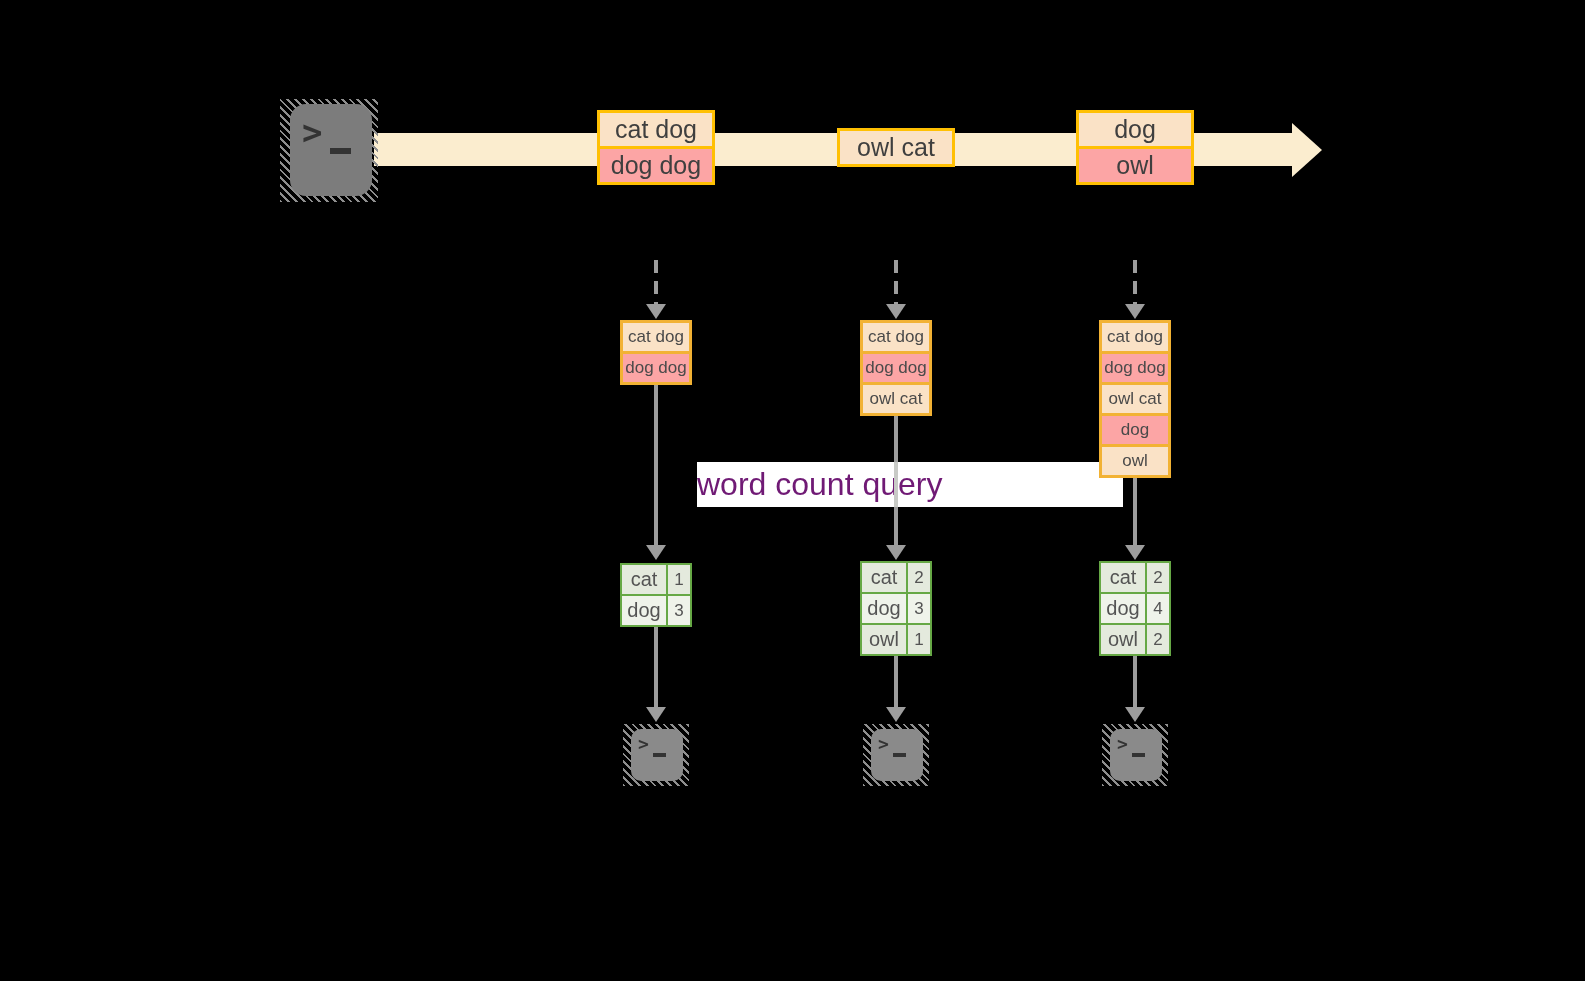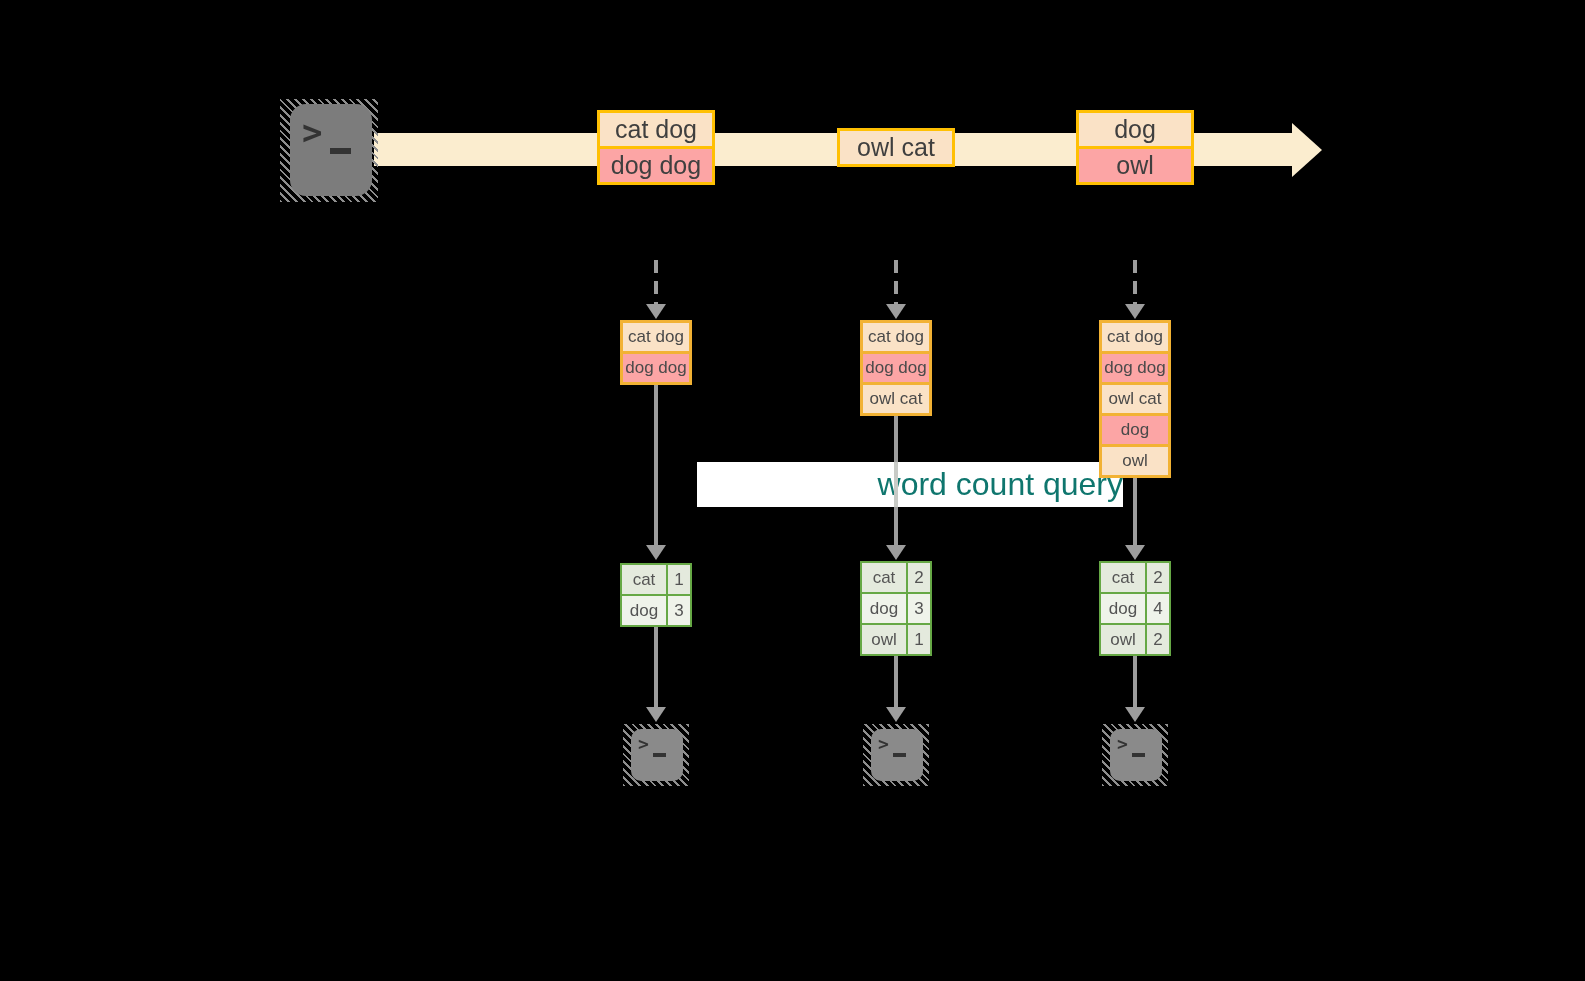--- a/index.html
+++ b/index.html
@@ -26,27 +26,27 @@
   
   .mini{position:absolute;border:3px solid #F2B234;z-index:4;}
   .mrow{width:66px;height:28px;line-height:28px;text-align:center;font-size:17px;color:#4A4A4A;}
   .mrow + .mrow{border-top:3px solid #F2B234;}
   
   .dashline{position:absolute;width:4px;background:repeating-linear-gradient(180deg,#9d9d9d 0 13px,transparent 13px 21px);}
   .solidline{position:absolute;width:4px;background:#9d9d9d;z-index:1;}
   .ahead{position:absolute;width:0;height:0;border-left:10px solid transparent;border-right:10px solid transparent;border-top:15px solid #9d9d9d;z-index:1;}
   
   .banner{position:absolute;left:697px;top:462px;width:426px;height:45px;background:#FFFFFF;z-index:2;
-    text-align:right;line-height:45px;font-size:32px;color:#0f766e;}
+    text-align:left;line-height:45px;font-size:32px;color:#701a75;}
   .banner-line{position:absolute;left:894px;top:462px;width:4px;height:45px;background:#C8CAC6;z-index:3;}
   
   .gtable{position:absolute;border:2px solid #66A845;z-index:4;}
   .grow{display:flex;}
   .grow + .grow{border-top:2px solid #66A845;}
-  .gword{width:44px;height:29px;line-height:29px;text-align:center;font-size:17px;color:#545454;border-right:2px solid #66A845;}
+  .gword{width:44px;height:29px;line-height:29px;text-align:center;font-size:20px;color:#545454;border-right:2px solid #66A845;}
   .gcount{width:22px;height:29px;line-height:29px;text-align:center;font-size:17px;color:#545454;}
   .fill-g1 .gword,.fill-g1 .gcount{background:#E4EADD;}
   .fill-g2 .gword,.fill-g2 .gcount{background:#EFF3EA;}
 </style>
 </head>
 <body>
 
 <div class="canvas">
 
   <div class="band"></div>

